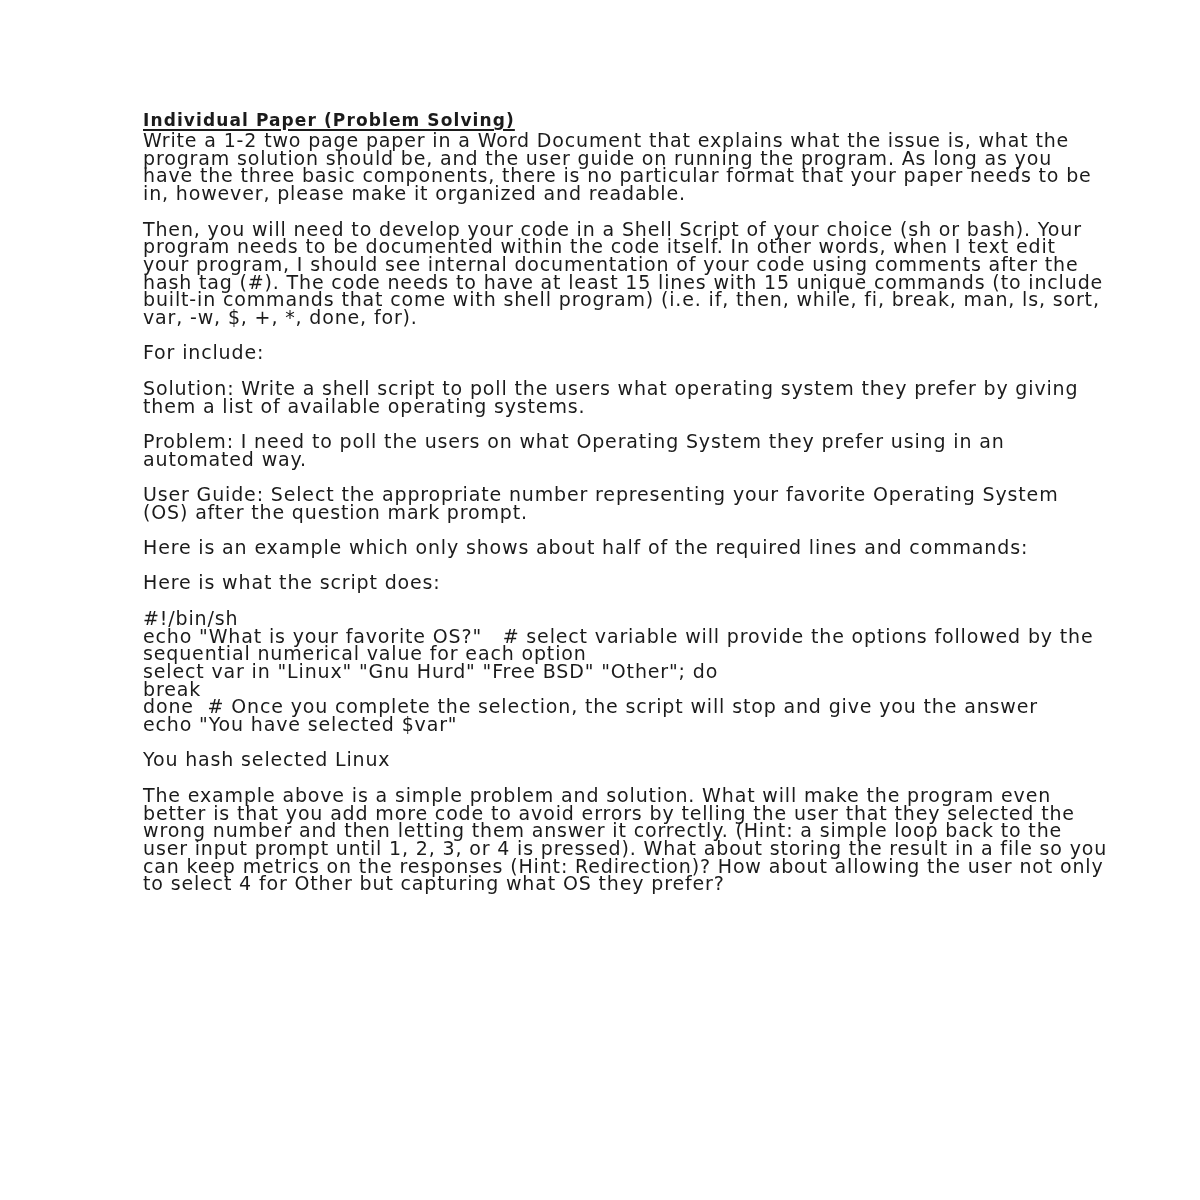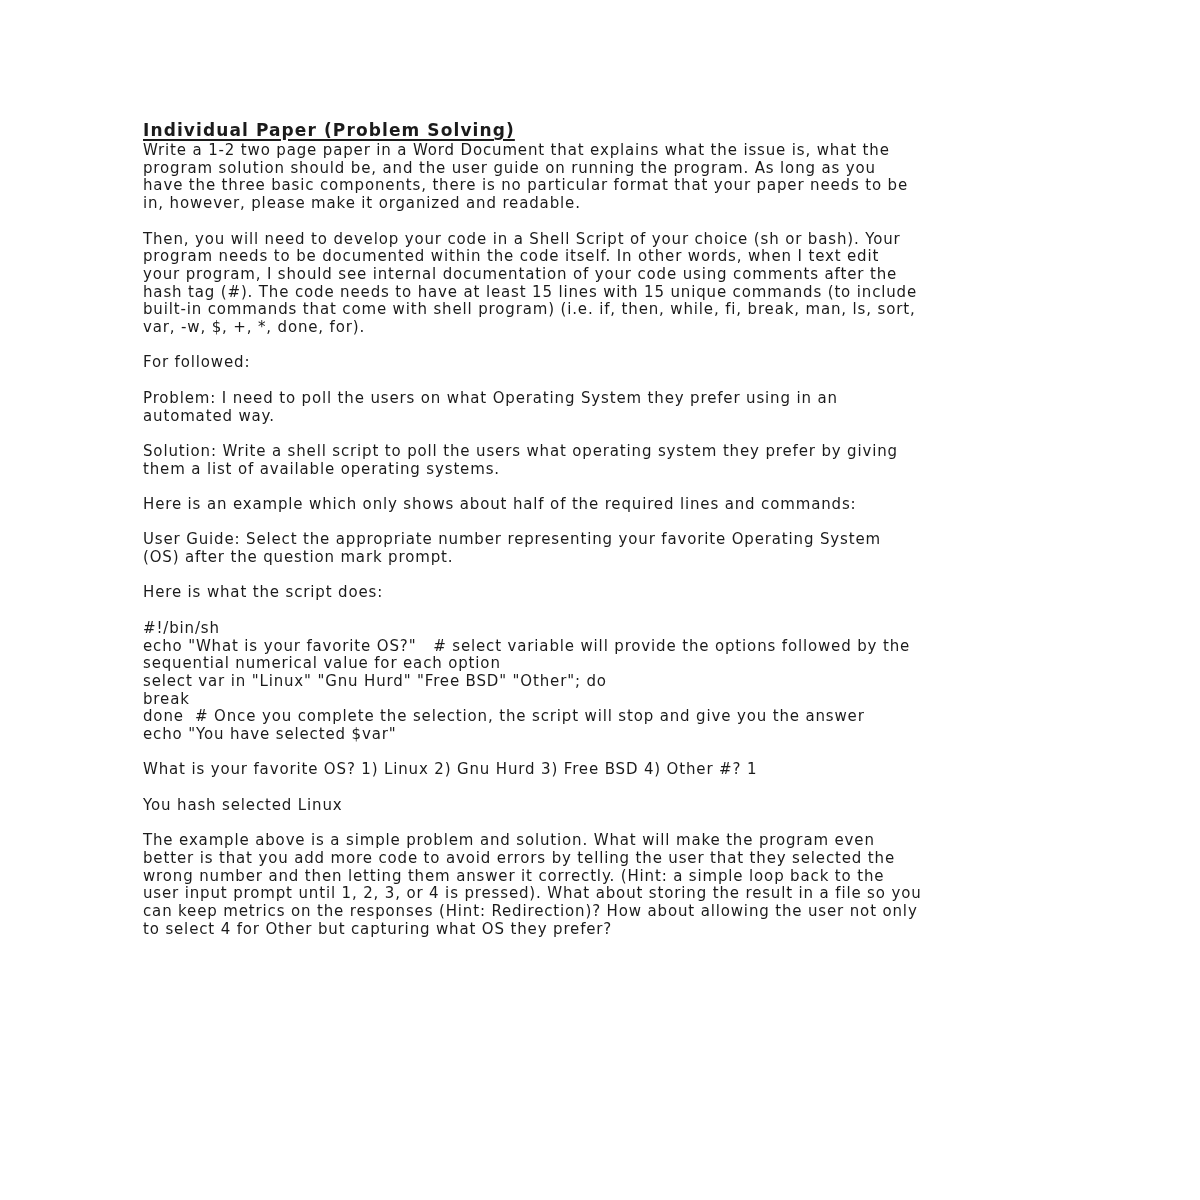--- a/index.html
+++ b/index.html
@@ -19,28 +19,28 @@
     left: 143px;
     top: 106px;
     width: 940px;
     color: #1b1b1b;
   }
   .doc-title {
     font-size: 17px;
     line-height: 21px;
     font-weight: bold;
     letter-spacing: 1.1px;
-    margin: 14px 0 1px 0;
+    margin: 4px 0 1px 0;
     text-decoration: underline;
     text-decoration-thickness: 2px;
     text-underline-offset: 3px;
     white-space: pre;
   }
   .doc-par {
-    font-size: 15px;
+    font-size: 19px;
     line-height: 17.7px;
     letter-spacing: 0.85px;
     margin: 0 0 17.7px 0;
     white-space: pre;
   }
   .doc-par:last-child {
     margin-bottom: 0;
   }
 </style>
 </head>
@@ -55,44 +55,43 @@
 in, however, please make it organized and readable.</p>
 
   <p class="doc-par">Then, you will need to develop your code in a Shell Script of your choice (sh or bash). Your
 program needs to be documented within the code itself. In other words, when I text edit
 your program, I should see internal documentation of your code using comments after the
 hash tag (#). The code needs to have at least 15 lines with 15 unique commands (to include
 built-in commands that come with shell program) (i.e. if, then, while, fi, break, man, ls, sort,
 var, -w, $, +, *, done, for).</p>
 
 
-  <p class="doc-par">For followed:</p>
+  <p class="doc-par">For include:</p>
+
+  <p class="doc-par">Solution: Write a shell script to poll the users what operating system they prefer by giving
+them a list of available operating systems.</p>
 
   <p class="doc-par">Problem: I need to poll the users on what Operating System they prefer using in an
 automated way.</p>
 
-  <p class="doc-par">Solution: Write a shell script to poll the users what operating system they prefer by giving
-them a list of available operating systems.</p>
+  <p class="doc-par">User Guide: Select the appropriate number representing your favorite Operating System
+(OS) after the question mark prompt.</p>
 
   <p class="doc-par">Here is an example which only shows about half of the required lines and commands:</p>
-
-  <p class="doc-par">User Guide: Select the appropriate number representing your favorite Operating System
-(OS) after the question mark prompt.</p>
 
   <p class="doc-par">Here is what the script does:</p>
 
   <p class="doc-par">#!/bin/sh
 echo "What is your favorite OS?"   # select variable will provide the options followed by the
 sequential numerical value for each option
 select var in "Linux" "Gnu Hurd" "Free BSD" "Other"; do
 break
 done  # Once you complete the selection, the script will stop and give you the answer
 echo "You have selected $var"</p>
 
-  <p class="doc-par">What is your favorite OS? 1) Linux 2) Gnu Hurd 3) Free BSD 4) Other #? 1</p>
 
   <p class="doc-par">You hash selected Linux</p>
 
   <p class="doc-par">The example above is a simple problem and solution. What will make the program even
 better is that you add more code to avoid errors by telling the user that they selected the
 wrong number and then letting them answer it correctly. (Hint: a simple loop back to the
 user input prompt until 1, 2, 3, or 4 is pressed). What about storing the result in a file so you
 can keep metrics on the responses (Hint: Redirection)? How about allowing the user not only
 to select 4 for Other but capturing what OS they prefer?</p>
 </div>

